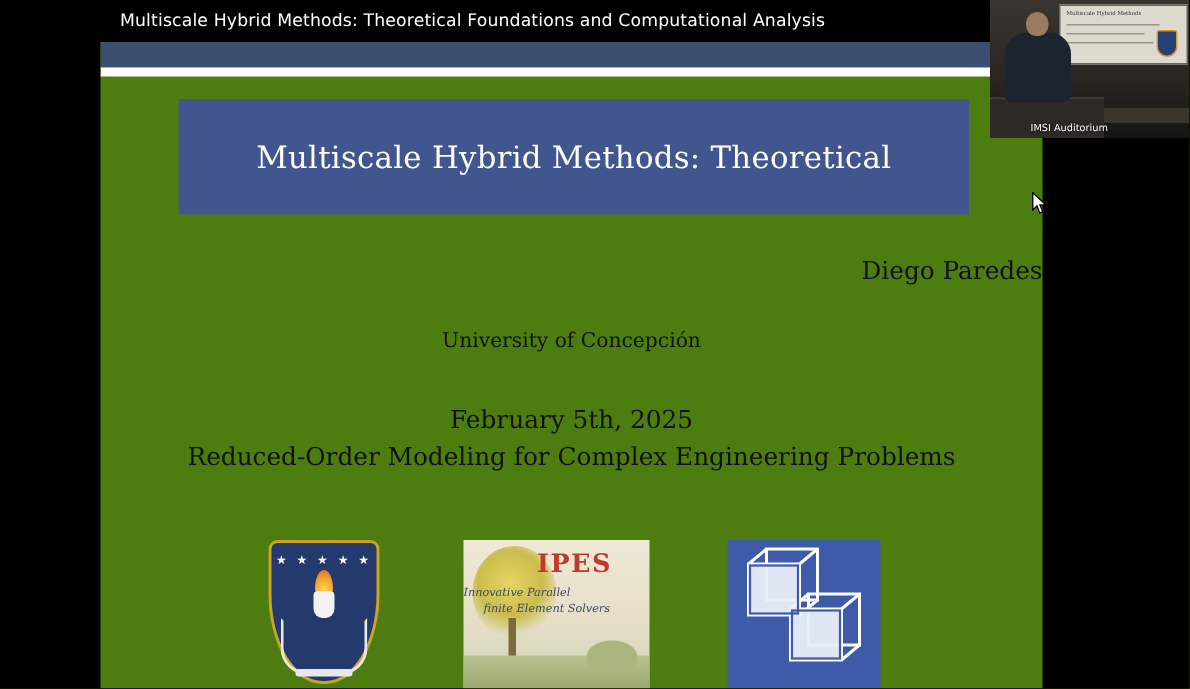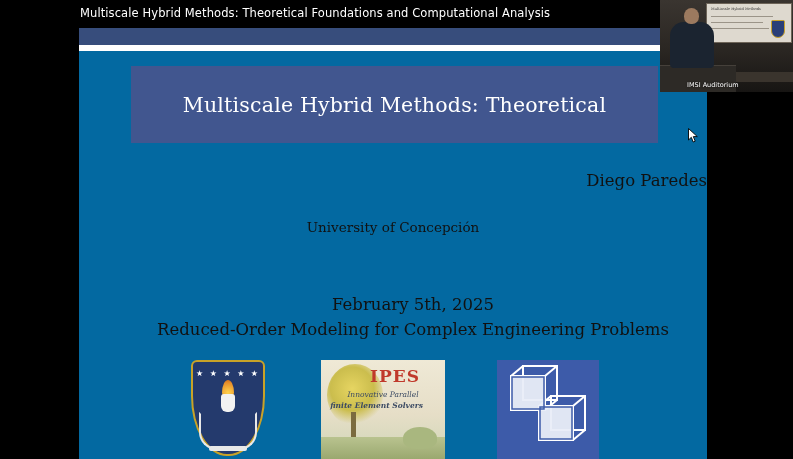--- a/index.html
+++ b/index.html
@@ -41,23 +41,22 @@
     letter-spacing: 0.1px;
   }
 
   
   .slide-area {
     position: absolute;
     left: 67px;
     top: 28px;
     width: 628px;
     height: 431px;
-    background: #0369a1;
+    background: #4d7c0f;
     overflow: hidden;
-    margin-left: 12px;
   }
   
   .slide-topband {
     position: absolute;
     left: 0;
     top: 0;
     width: 628px;
     height: 17px;
     background: #3c4b78;
     opacity: 0.92;
@@ -116,28 +115,27 @@
     font-family: "DejaVu Serif", serif;
     font-size: 13.5px;
     line-height: 18px;
     color: #111111;
   }
 
   
   .event {
     position: absolute;
     left: 0;
-    top: 264px;
+    top: 239px;
     width: 628px;
     text-align: center;
     font-family: "DejaVu Serif", serif;
     font-size: 16.5px;
     line-height: 25px;
     color: #111111;
-    padding-left: 20px;
   }
 
   
   .logo-row {
     position: absolute;
     left: 0;
     top: 332px;
     width: 628px;
     height: 99px;
     display: flex;
@@ -269,37 +267,36 @@
     font-size: 17px;
     font-weight: bold;
     color: #c0392b;
     letter-spacing: 1px;
   }
   .ipes-sub1 {
     position: absolute;
     left: 0;
     top: 30px;
     width: 124px;
-    text-align: center;
+    text-align: left;
     font-family: "DejaVu Serif", serif;
     font-style: italic;
     font-size: 7.5px;
     color: #3b4a63;
   }
   .ipes-sub2 {
     position: absolute;
     left: 0;
     top: 41px;
     width: 111px;
     text-align: center;
     font-family: "DejaVu Serif", serif;
     font-style: italic;
     font-size: 7.5px;
     color: #3b4a63;
-    font-weight: bold;
   }
 
   
   .logo-cubes {
     position: relative;
     width: 102px;
     height: 99px;
     background: #3d5ba9;
   }
   .logo-cubes svg {

